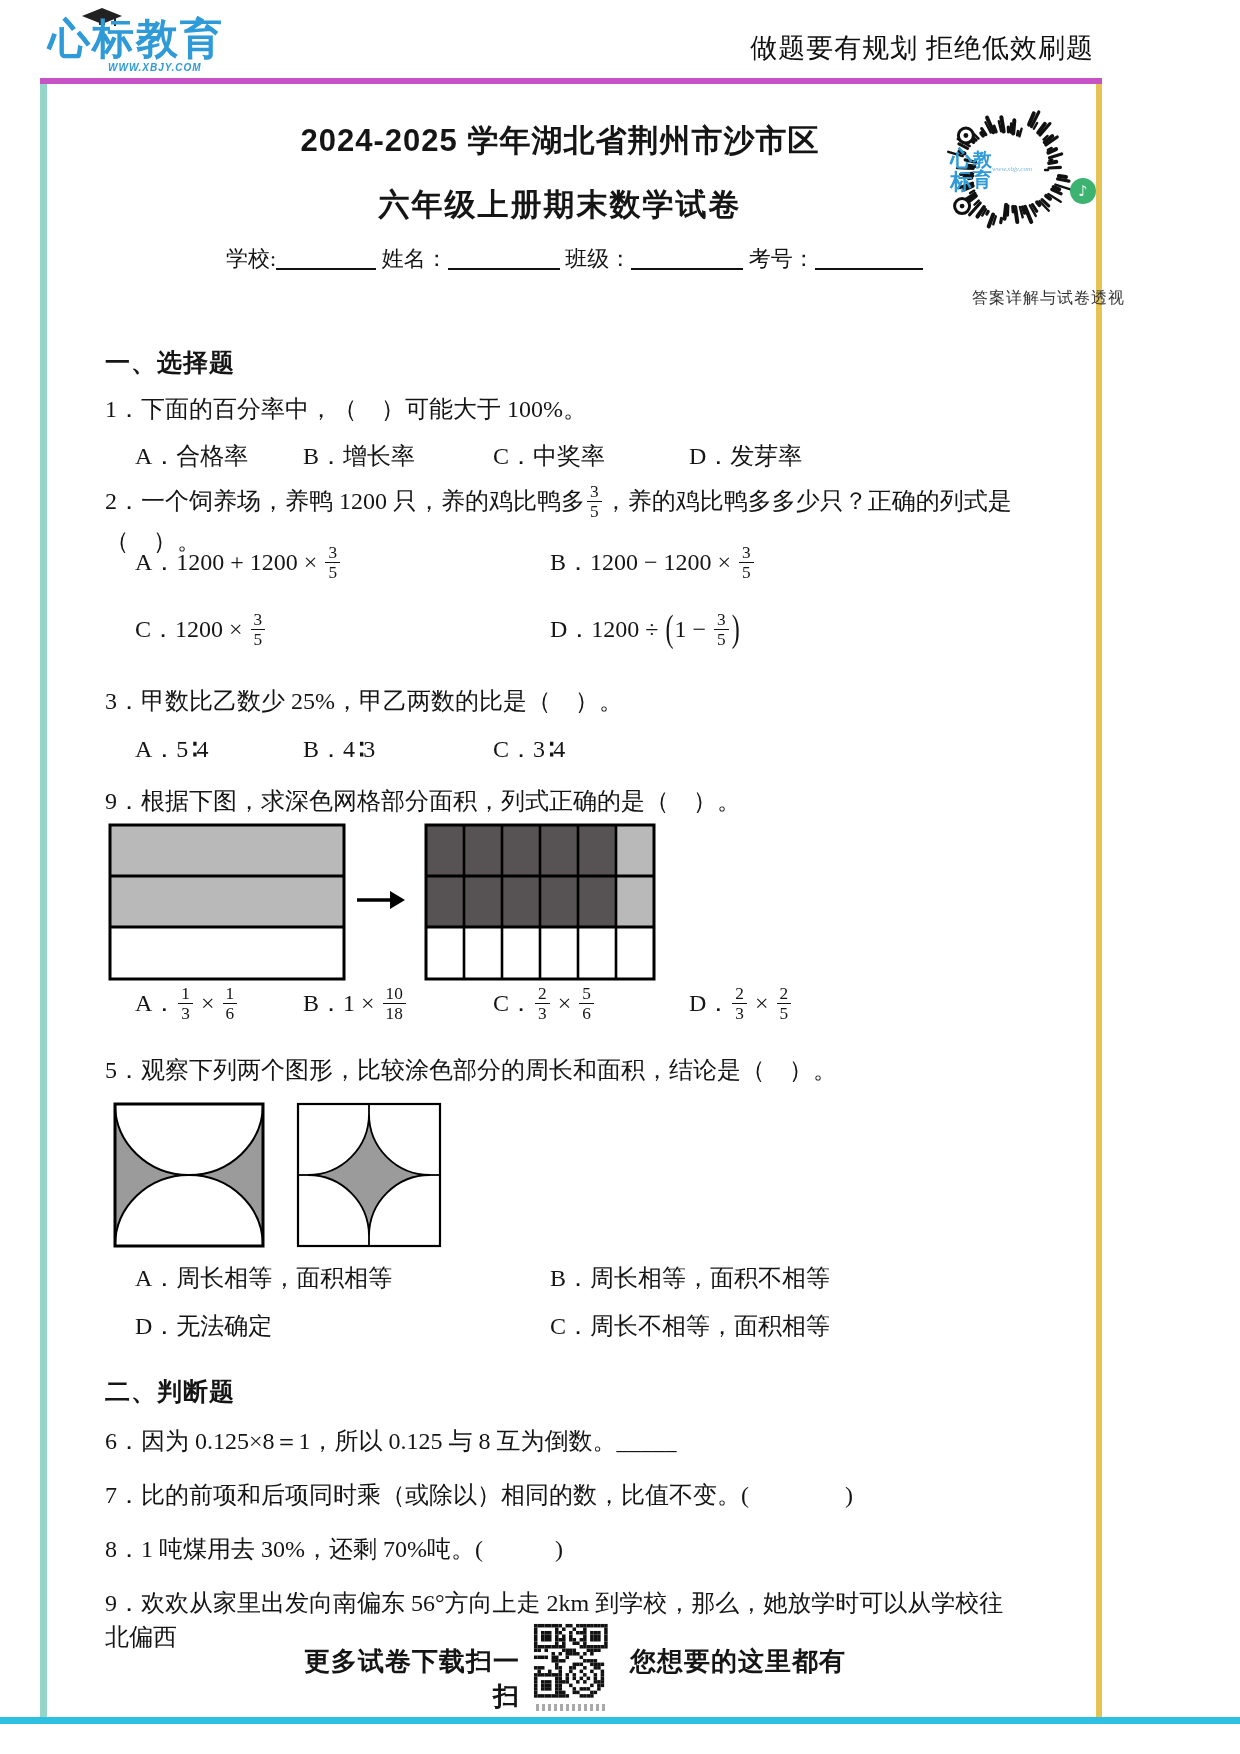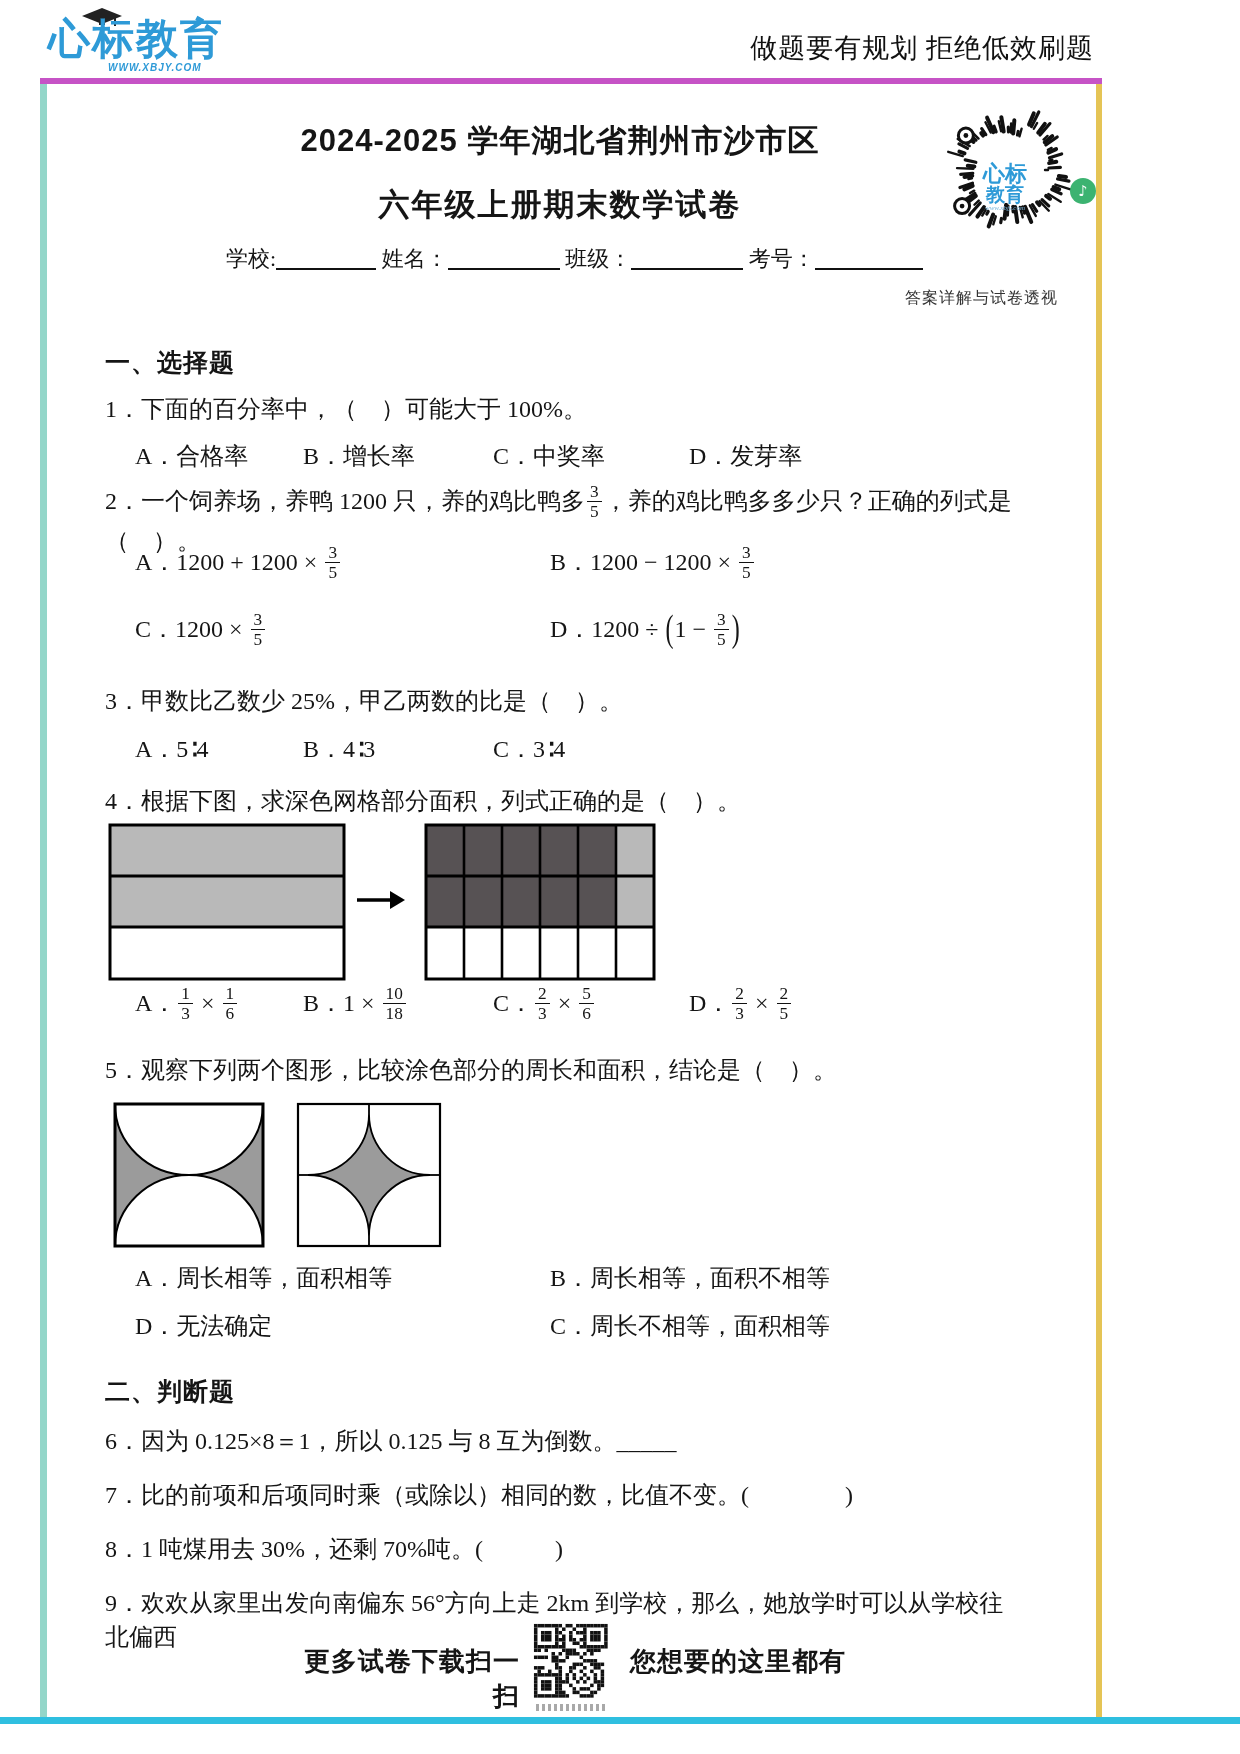--- a/index.html
+++ b/index.html
@@ -25,29 +25,29 @@
   .t1{position:absolute;left:160px;top:120px;width:800px;text-align:center;font-size:31px;font-weight:bold;
       font-family:"Liberation Sans","DejaVu Sans",sans-serif;letter-spacing:1px;}
   .t2{position:absolute;left:160px;top:184px;width:800px;text-align:center;font-size:31px;font-weight:bold;
       font-family:"Liberation Sans","DejaVu Sans",sans-serif;letter-spacing:2px;}
   .info-row{position:absolute;left:226px;top:244px;font-size:22px;white-space:nowrap;}
   .blank{display:inline-block;border-bottom:2px solid #111;height:22px;vertical-align:-4px;}
   .b1{width:100px}.b2{width:112px}.b3{width:112px}.b4{width:108px}
 
   
   .sunqr{position:absolute;left:930px;top:98px;width:160px;height:150px;}
-  .sun-logo{position:absolute;left:34px;top:30px;width:82px;height:84px;display:flex;flex-direction:column;
-            align-items:center;justify-content:flex-end;text-align:center;line-height:1.05;}
+  .sun-logo{position:absolute;left:20px;top:30px;width:82px;height:84px;display:flex;flex-direction:row;
+            align-items:center;justify-content:center;text-align:center;line-height:1.05;}
   .sun-logo .l1{font-family:"Liberation Sans","DejaVu Sans",sans-serif;font-weight:bold;font-size:22px;color:#2e9ad7;}
   .sun-logo .l2{font-family:"Liberation Sans","DejaVu Sans",sans-serif;font-weight:bold;font-size:19px;color:#2e9ad7;}
   .sun-logo .l3{font-size:7px;color:#7ab7dd;font-style:italic;}
   .sun-badge{position:absolute;left:140px;top:80px;width:26px;height:26px;border-radius:50%;
              display:flex;align-items:center;justify-content:center;color:#fff;font-size:15px;
              font-family:"DejaVu Sans",sans-serif;}
-  .qr-caption{position:absolute;left:905px;top:288px;width:220px;text-align:left;font-size:16px;color:#333;
+  .qr-caption{position:absolute;left:905px;top:288px;width:220px;text-align:right;font-size:16px;color:#333;
               font-family:"Liberation Sans","DejaVu Sans",sans-serif;letter-spacing:1px;}
 
   
   .sec-h{position:absolute;left:105px;font-size:25px;font-weight:bold;
          font-family:"Liberation Sans","DejaVu Sans",sans-serif;letter-spacing:1px;}
   .stem{position:absolute;left:105px;width:915px;font-size:24px;line-height:34px;}
   .opts4{position:absolute;left:135px;width:885px;display:grid;grid-template-columns:168px 190px 196px auto;
          font-size:24px;align-items:center;}
   .opts2{position:absolute;left:135px;width:885px;display:grid;grid-template-columns:415px auto;
          font-size:24px;align-items:center;}
@@ -219,21 +219,21 @@
         </span><span class="bigp">)</span></span>
   </div>
 
   <div class="stem" style="top:684px">3．甲数比乙数少 25%，甲乙两数的比是（　）。</div>
   <div class="opts4" style="top:733px">
     <span>A．5∶4</span>
     <span>B．4∶3</span>
     <span>C．3∶4</span>
   </div>
 
-  <div class="stem" style="top:784px">4．根据下图，求深色网格部分面积，列式正确的是（　）。</div>
+  <div class="stem" style="top:784px">9．根据下图，求深色网格部分面积，列式正确的是（　）。</div>
 
   <svg class="abs" style="left:108px;top:823px" width="238" height="158" viewBox="0 0 238 158">
     <rect x="2" y="2" width="234" height="102" fill="#b9b9b9"></rect>
     <rect x="2" y="104" width="234" height="52" fill="#ffffff"></rect>
     <line x1="2" y1="53" x2="236" y2="53" stroke="#000" stroke-width="3"></line>
     <line x1="2" y1="104" x2="236" y2="104" stroke="#000" stroke-width="3"></line>
     <rect x="2" y="2" width="234" height="154" fill="none" stroke="#000" stroke-width="3"></rect>
   </svg>
   <svg class="abs" style="left:356px;top:886px" width="50" height="28" viewBox="0 0 50 28">
     <line x1="1" y1="14" x2="36" y2="14" stroke="#000" stroke-width="3.4"></line>

